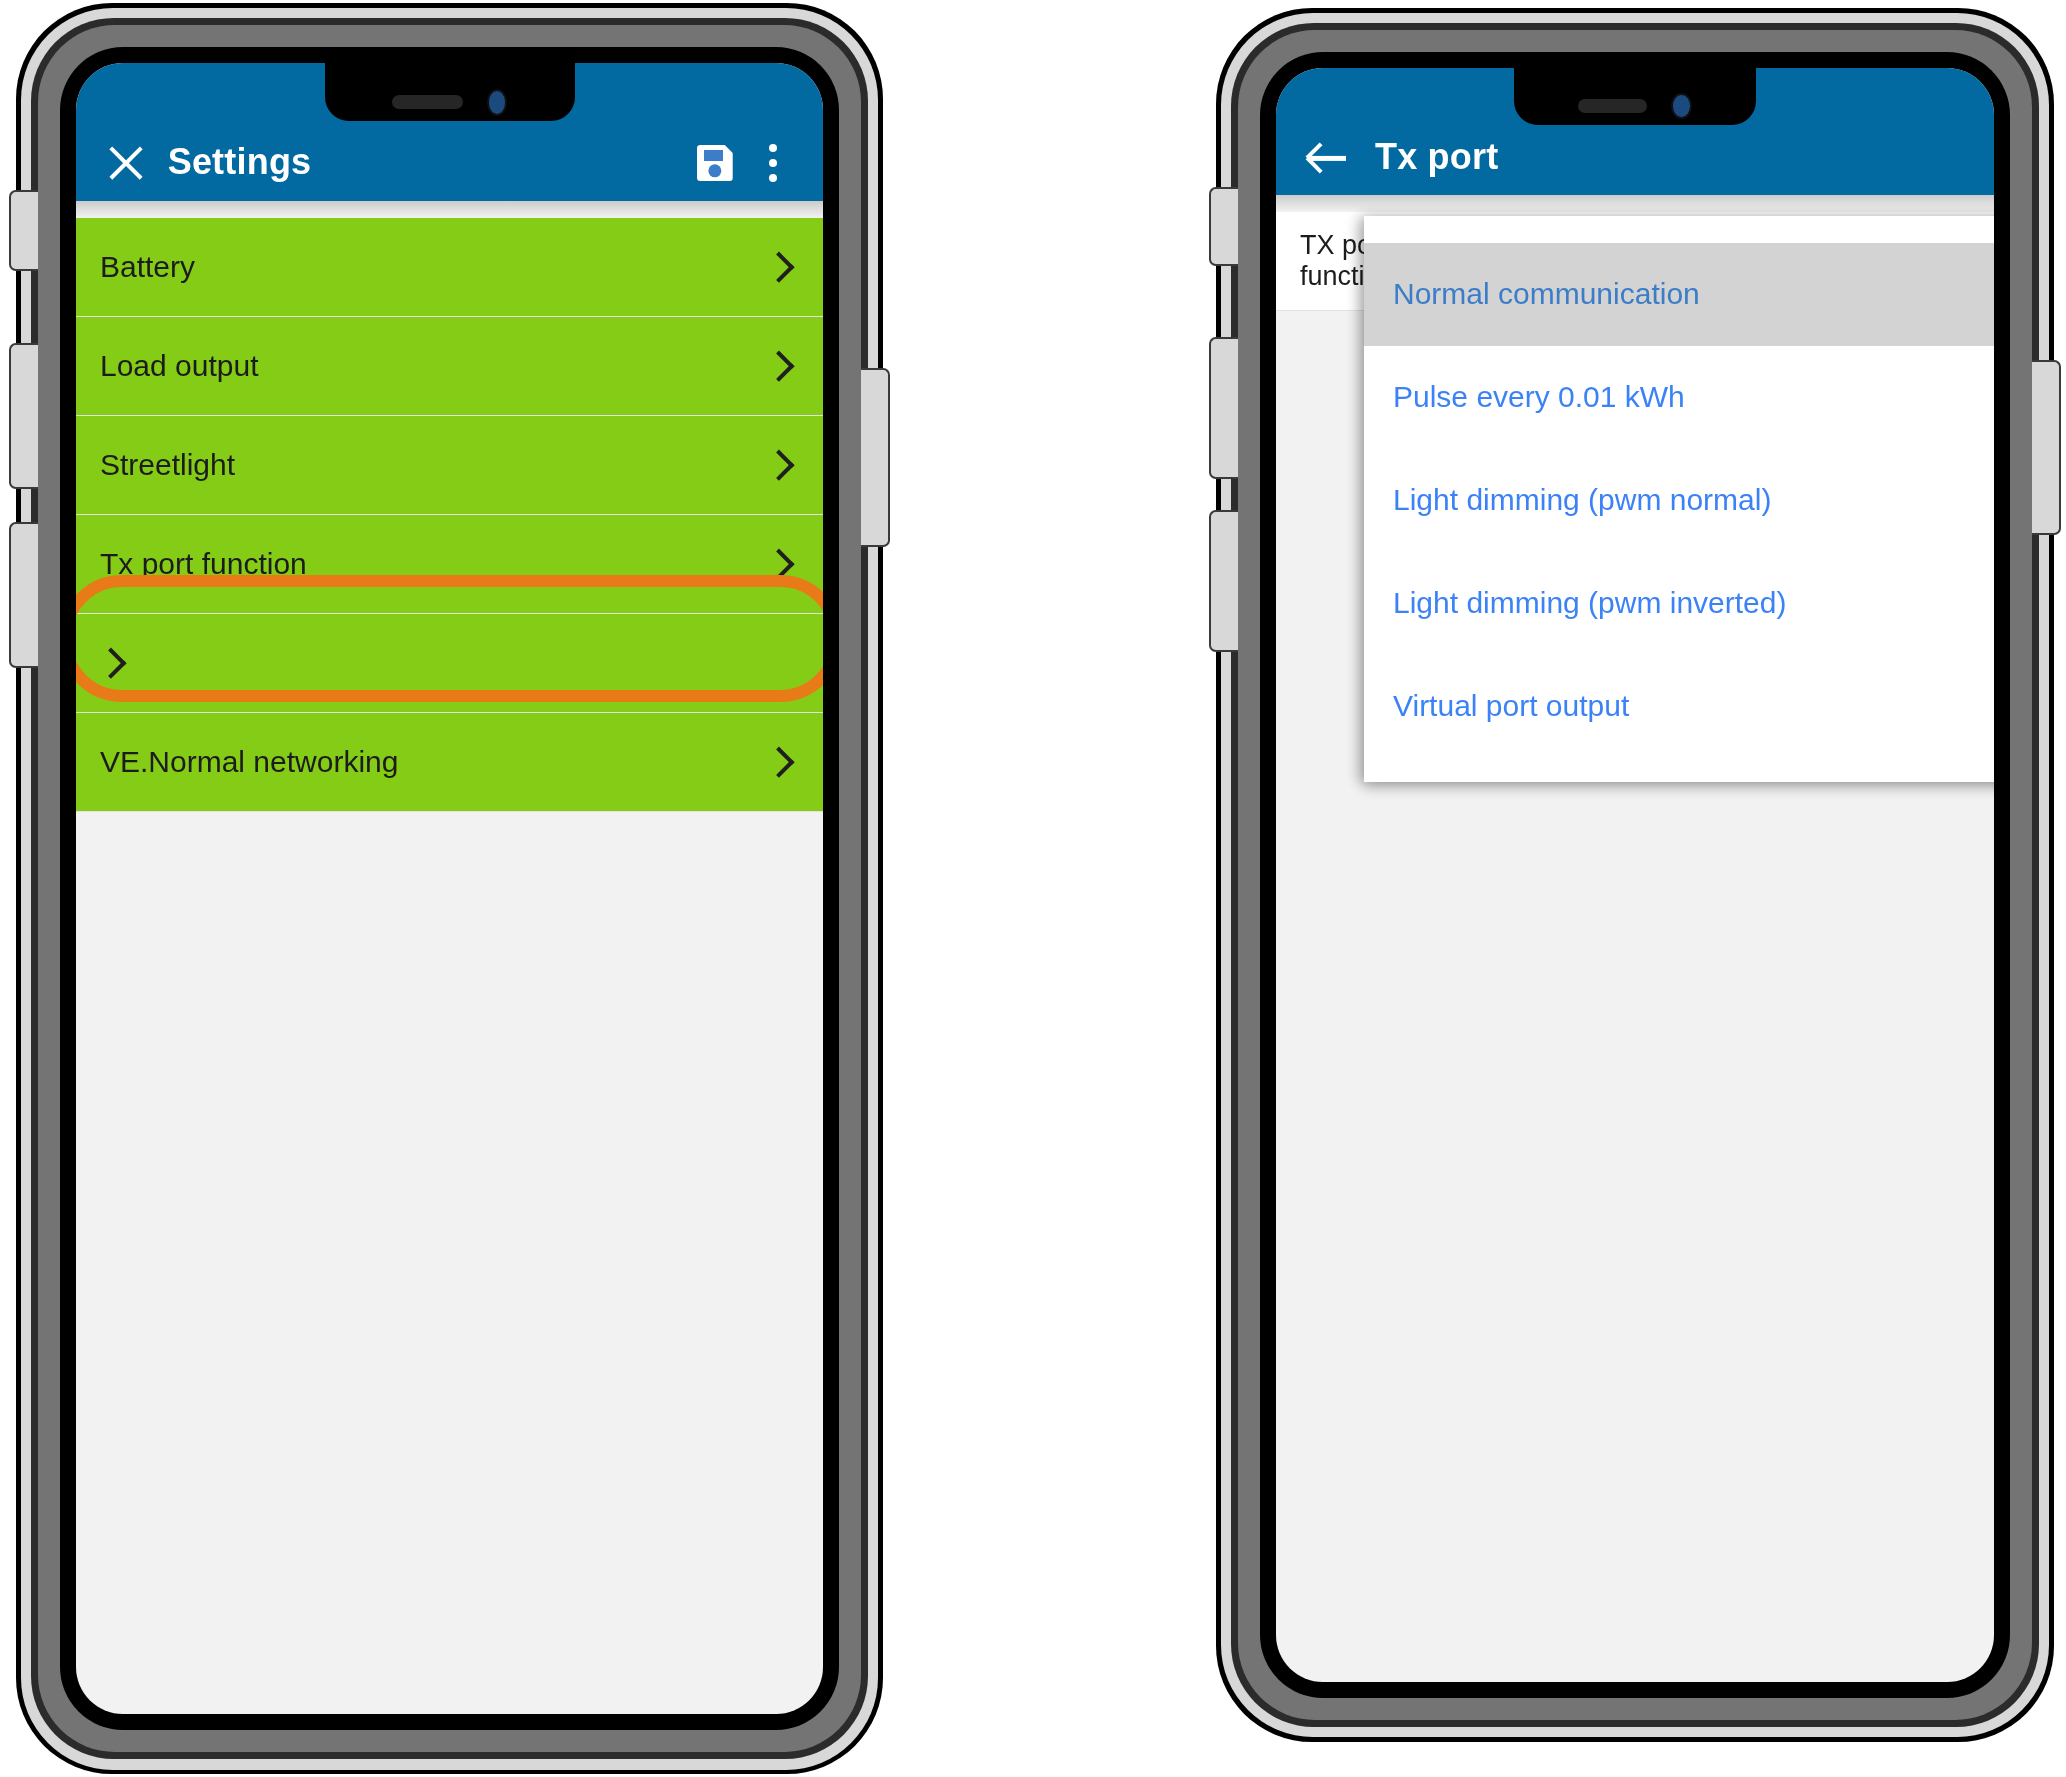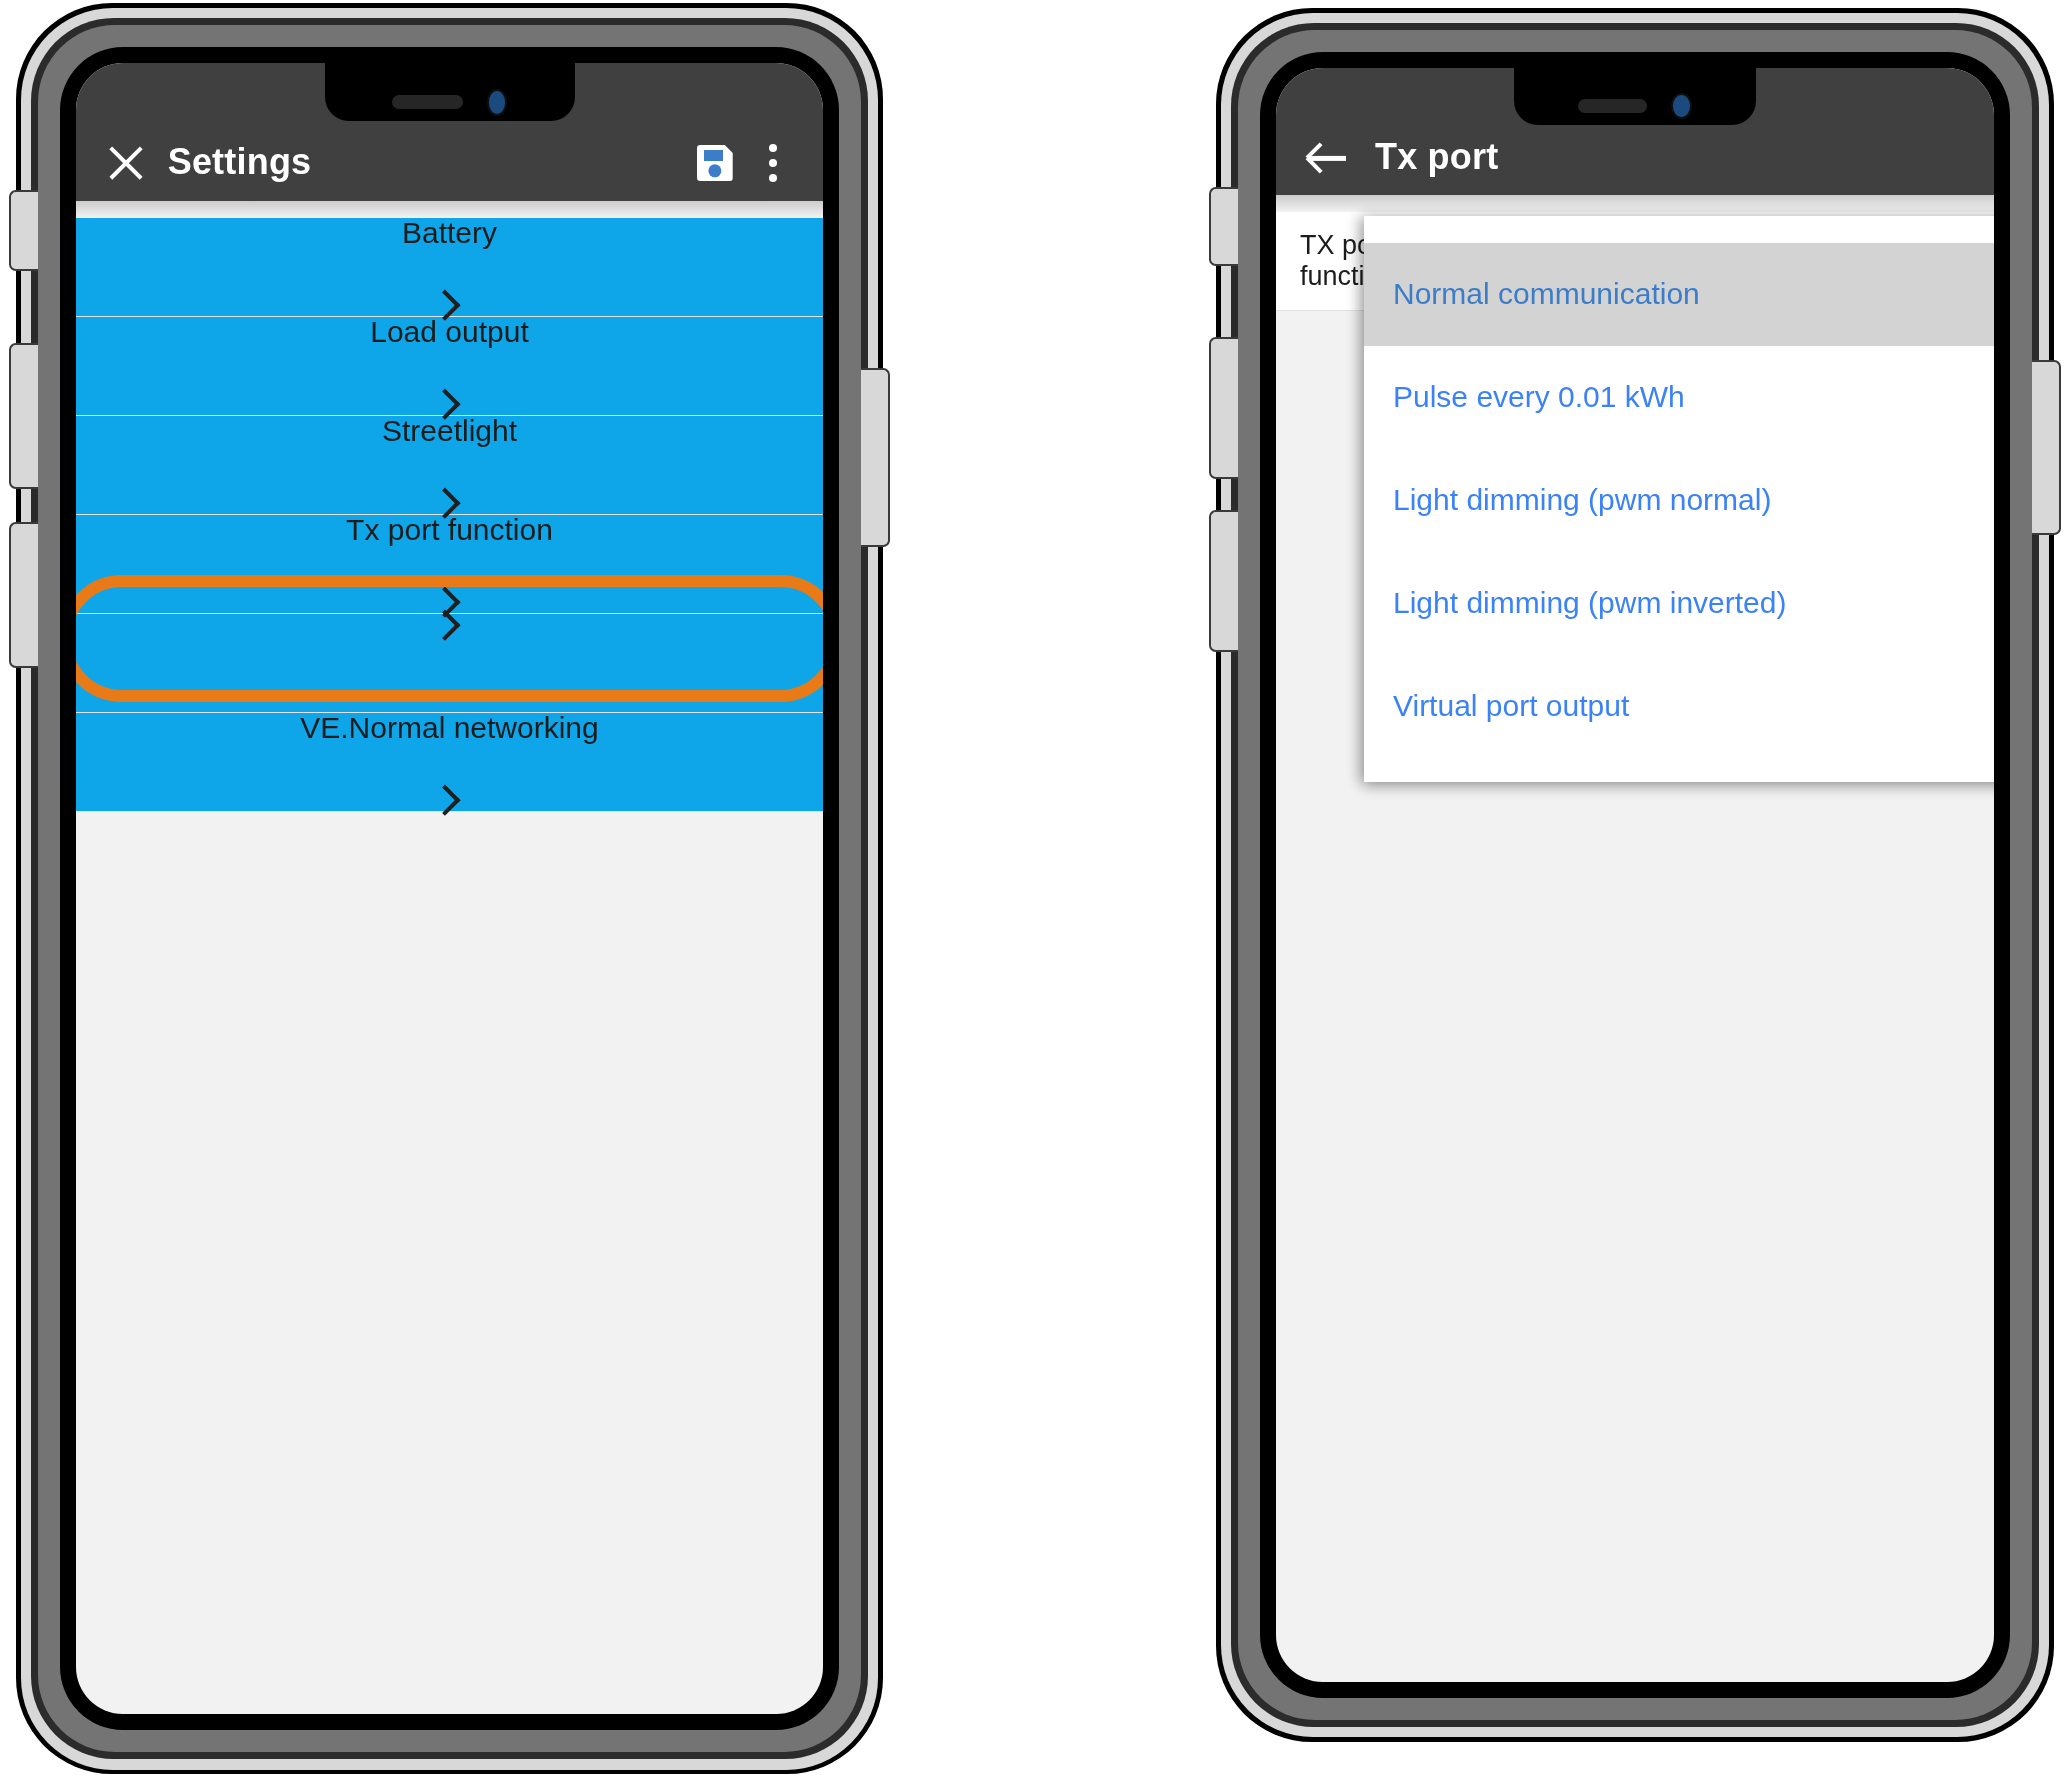--- a/index.html
+++ b/index.html
@@ -87,21 +87,21 @@
     border: 2.9px solid #3a3a3a;
     box-sizing: border-box;
   }
   .side-btn.left  { border-right: none; border-top-left-radius: 6.7px; border-bottom-left-radius: 6.7px; }
   .side-btn.right { border-left: none;  border-top-right-radius: 6.7px; border-bottom-right-radius: 6.7px; }
 
   
   .appbar {
     position: relative;
     height: 138px;
-    background: #404040;
+    background: #0369a1;
     display: flex;
     align-items: flex-end;
     padding: 0 25px 12.5px 25px;
     box-sizing: border-box;
     z-index: 5;
   }
   .appbar-title {
     color: #ffffff;
     font-size: 36px;
     font-weight: bold;
@@ -171,22 +171,21 @@
     position: relative;
     z-index: 1;
   }
   .row {
     display: flex;
     align-items: center;
     height: 99px;
     padding: 0 24px 0 24px;
     box-sizing: border-box;
     border-bottom: 1.7px solid #e2e2e2;
-    background: #0ea5e9;
-    flex-direction: column;
+    background: #84cc16;
   }
   .row-label {
     font-size: 30px;
     color: #1c1c1c;
     flex: 1;
     line-height: 1;
   }
   .chev {
     width: 18.3px; height: 18.3px;
     border-right: 4.6px solid #1f1f1f;

